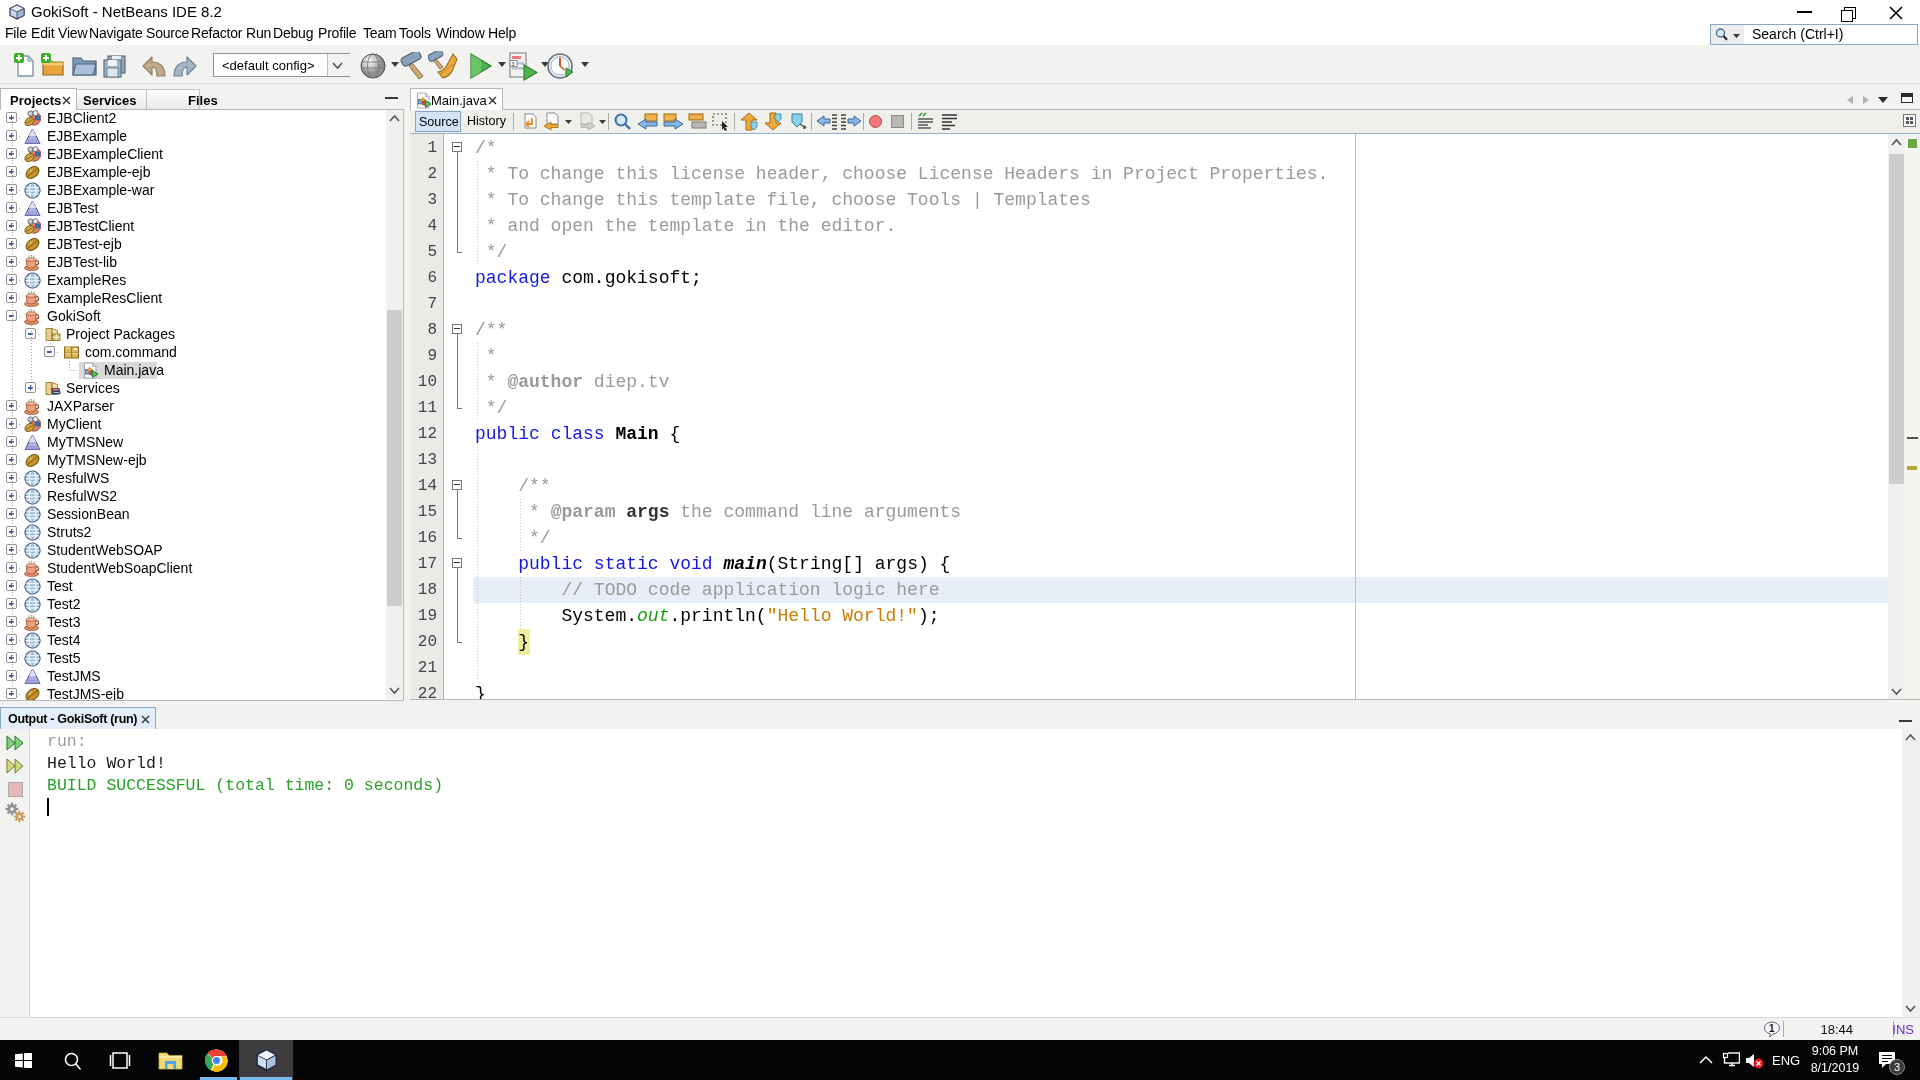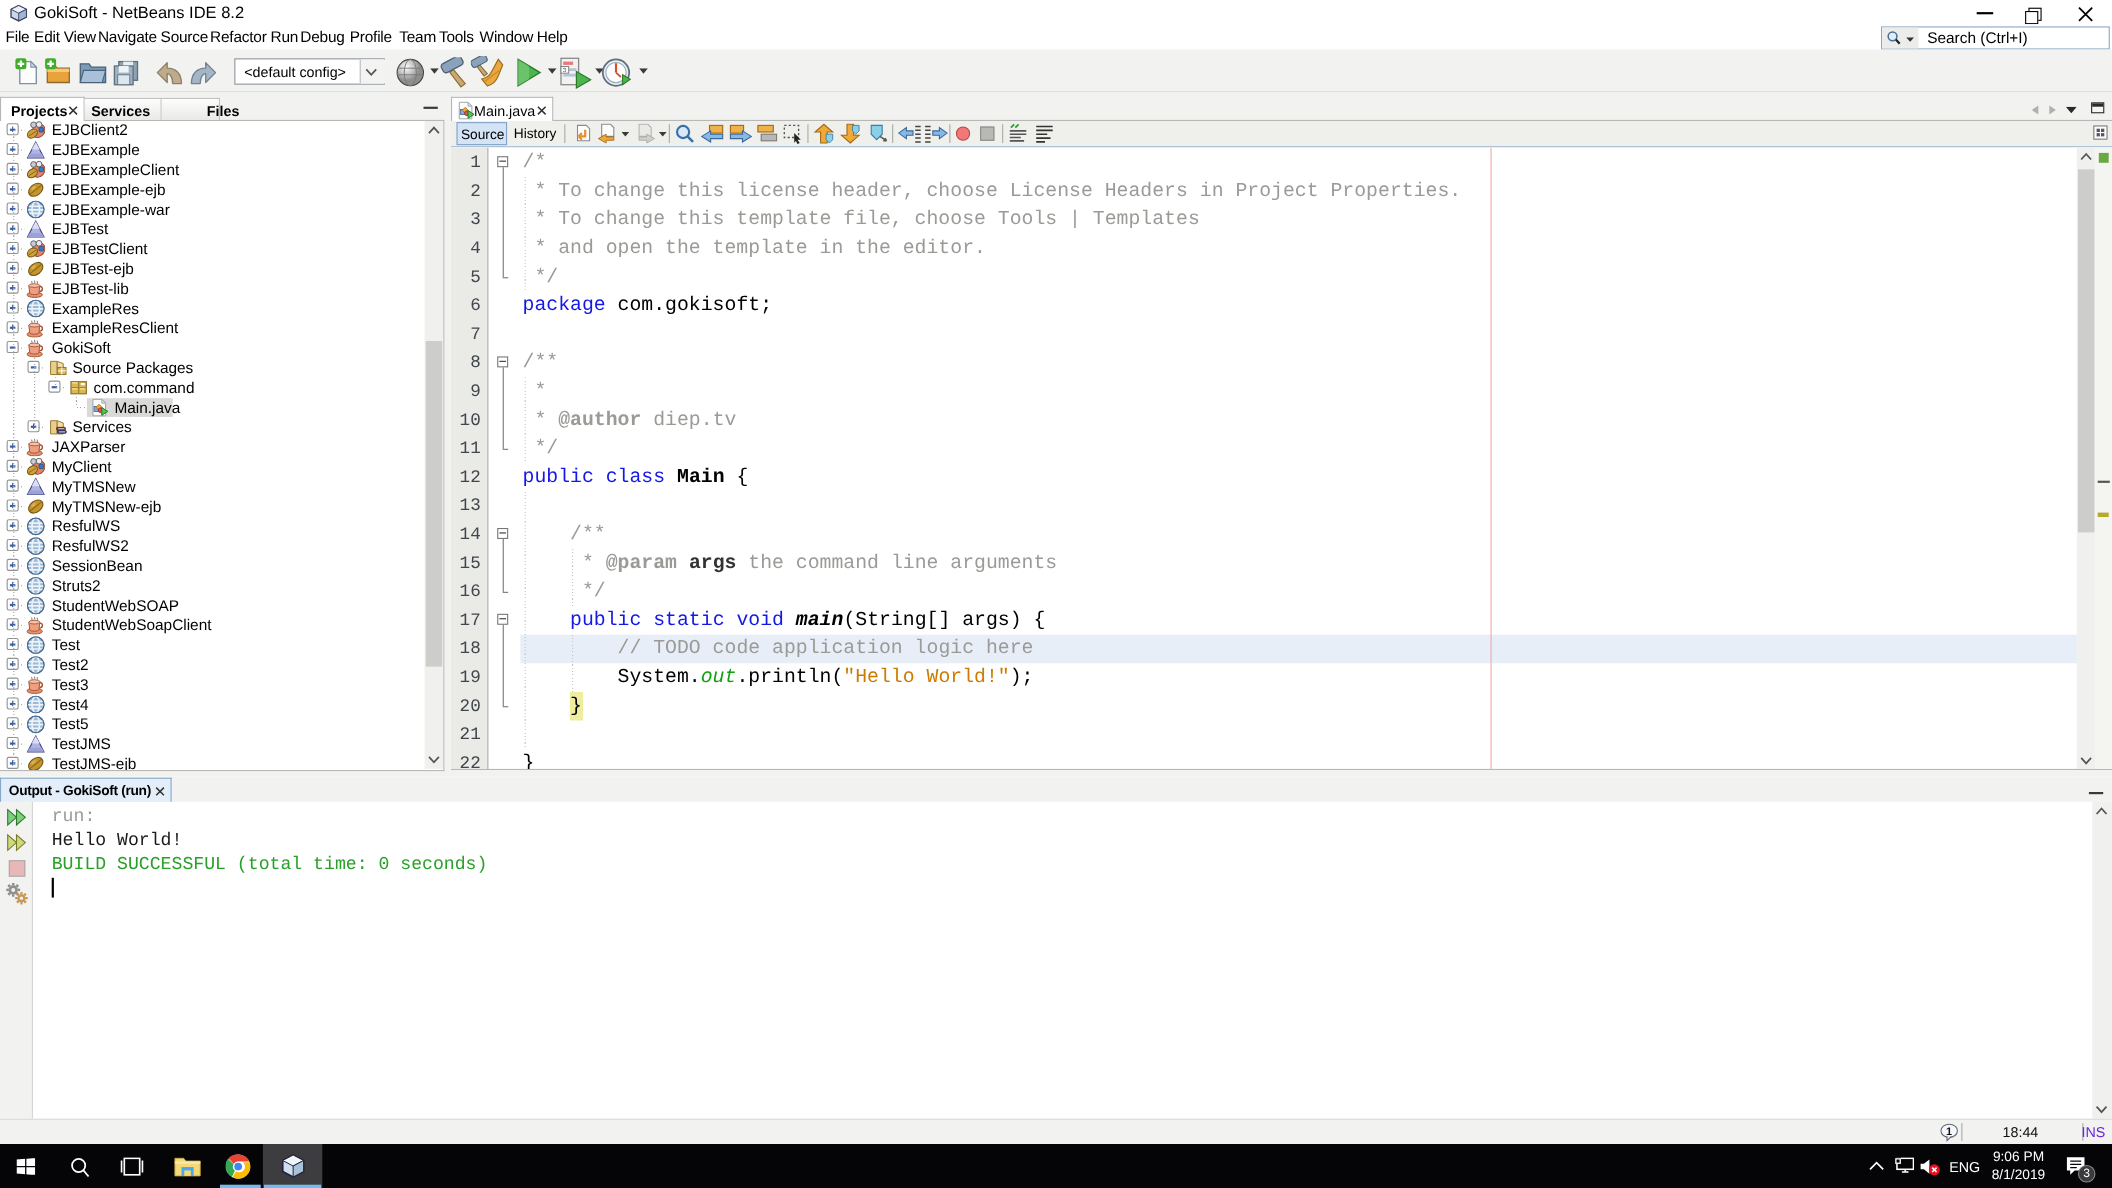--- a/index.html
+++ b/index.html
@@ -306,21 +306,21 @@
 <div class="trow" style="left:47px;top:198px;">GokiSoft</div>
 <div class="a" style="left:25px;top:218px;width:11px;height:11px;border:1px solid #919191;border-radius:2px;background:#fff;box-sizing:border-box;">
         <div class="a" style="left:2px;top:4px;width:5px;height:1.5px;background:#3a5fa8;"></div>
       </div>
 <div class="a" style="left:44px;top:216px;width:16px;height:16px;"><svg width="17" height="17" viewBox="0 0 17 17">
           <path d="M2,2.5 L8,2.5 L8,14.5 L2,14.5 Z" fill="#e8cf8e" stroke="#9a7a34" stroke-width="0.9"></path>
           <path d="M8,2.5 L13.5,4.5 L13.5,14.5 L8,14.5 Z" fill="#f2dfa8" stroke="#9a7a34" stroke-width="0.9"></path>
           <rect x="8.5" y="8" width="7.5" height="6.5" fill="#d8b85e" stroke="#8a6a20" stroke-width="0.8"></rect>
           <path d="M8.5,11.2 L16,11.2 M12.2,8 L12.2,14.5" stroke="#fff" stroke-width="0.9"></path>
         </svg></div>
-<div class="trow" style="left:66px;top:216px;">Source Packages</div>
+<div class="trow" style="left:66px;top:216px;">Project Packages</div>
 <div class="a" style="left:44px;top:236px;width:11px;height:11px;border:1px solid #919191;border-radius:2px;background:#fff;box-sizing:border-box;">
         <div class="a" style="left:2px;top:4px;width:5px;height:1.5px;background:#3a5fa8;"></div>
       </div>
 <div class="a" style="left:63px;top:234px;width:16px;height:16px;"><svg width="17" height="17" viewBox="0 0 17 17">
           <rect x="1.5" y="3" width="14" height="11" fill="#d9b656" stroke="#8a6a20" stroke-width="1"></rect>
           <path d="M1.5,8.5 L15.5,8.5 M8.5,3 L8.5,14" stroke="#a8842e" stroke-width="1.2"></path>
           <path d="M2.5,4 L7.5,4 M2.5,9.5 L7.5,9.5 M9.5,9.5 L14.5,9.5" stroke="#efd488" stroke-width="1.6"></path>
           <rect x="10.5" y="4.2" width="3.6" height="2" fill="#fdfdf8"></rect>
         </svg></div>
 <div class="trow" style="left:85px;top:234px;">com.command</div>

